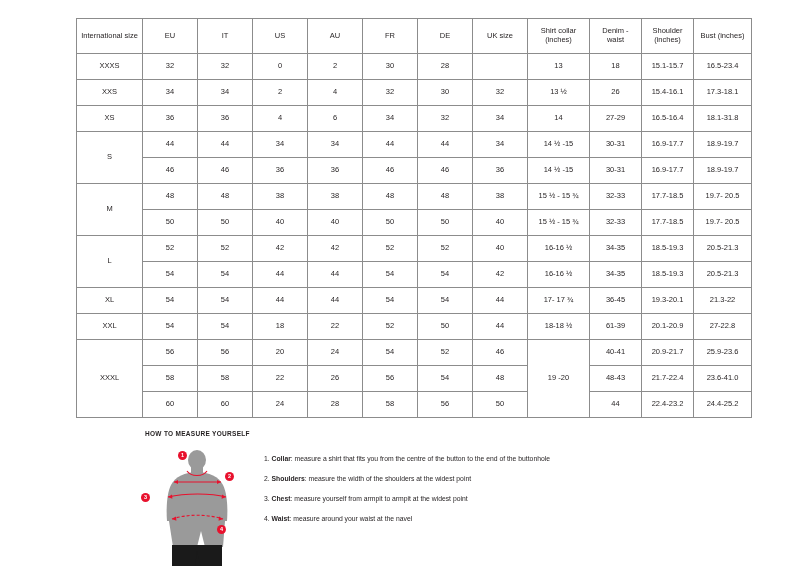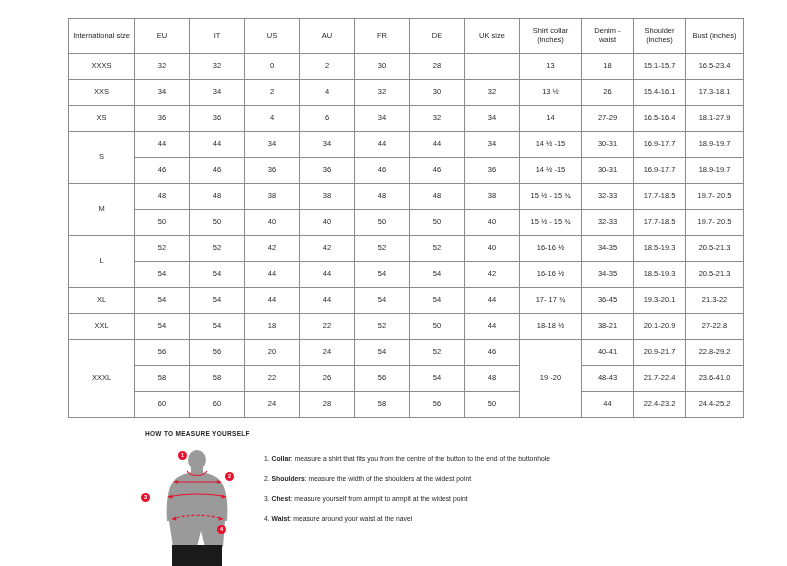--- a/index.html
+++ b/index.html
@@ -15,21 +15,21 @@
     position: relative;
     overflow: hidden;
   }
   .page {
     position: relative;
     width: 787px;
     height: 566px;
   }
   table.size-table {
     position: absolute;
-    left: 68px;
+    left: 76px;
     top: 18px;
     width: 670px;
     border-collapse: collapse;
     table-layout: fixed;
   }
   table.size-table th,
   table.size-table td {
     border: 1px solid #8c8c8c;
     font-size: 7.5px;
     font-weight: normal;
@@ -178,21 +178,21 @@
           <td>36</td>
           <td>36</td>
           <td>4</td>
           <td>6</td>
           <td>34</td>
           <td>32</td>
           <td>34</td>
           <td>14</td>
           <td>27-29</td>
           <td>16.5-16.4</td>
-          <td>18.1-27.9</td>
+          <td>18.1-31.8</td>
         </tr>
         <tr>
           <td rowspan="2">S</td>
           <td>44</td>
           <td>44</td>
           <td>34</td>
           <td>34</td>
           <td>44</td>
           <td>44</td>
           <td>34</td>
@@ -285,37 +285,37 @@
         <tr>
           <td>XXL</td>
           <td>54</td>
           <td>54</td>
           <td>18</td>
           <td>22</td>
           <td>52</td>
           <td>50</td>
           <td>44</td>
           <td>18-18 ½</td>
-          <td>38-21</td>
+          <td>61-39</td>
           <td>20.1-20.9</td>
           <td>27-22.8</td>
         </tr>
         <tr>
           <td rowspan="3">XXXL</td>
           <td>56</td>
           <td>56</td>
           <td>20</td>
           <td>24</td>
           <td>54</td>
           <td>52</td>
           <td>46</td>
           <td rowspan="3">19 -20</td>
           <td>40-41</td>
           <td>20.9-21.7</td>
-          <td>22.8-29.2</td>
+          <td>25.9-23.6</td>
         </tr>
         <tr>
           <td>58</td>
           <td>58</td>
           <td>22</td>
           <td>26</td>
           <td>56</td>
           <td>54</td>
           <td>48</td>
           <td>48-43</td>

